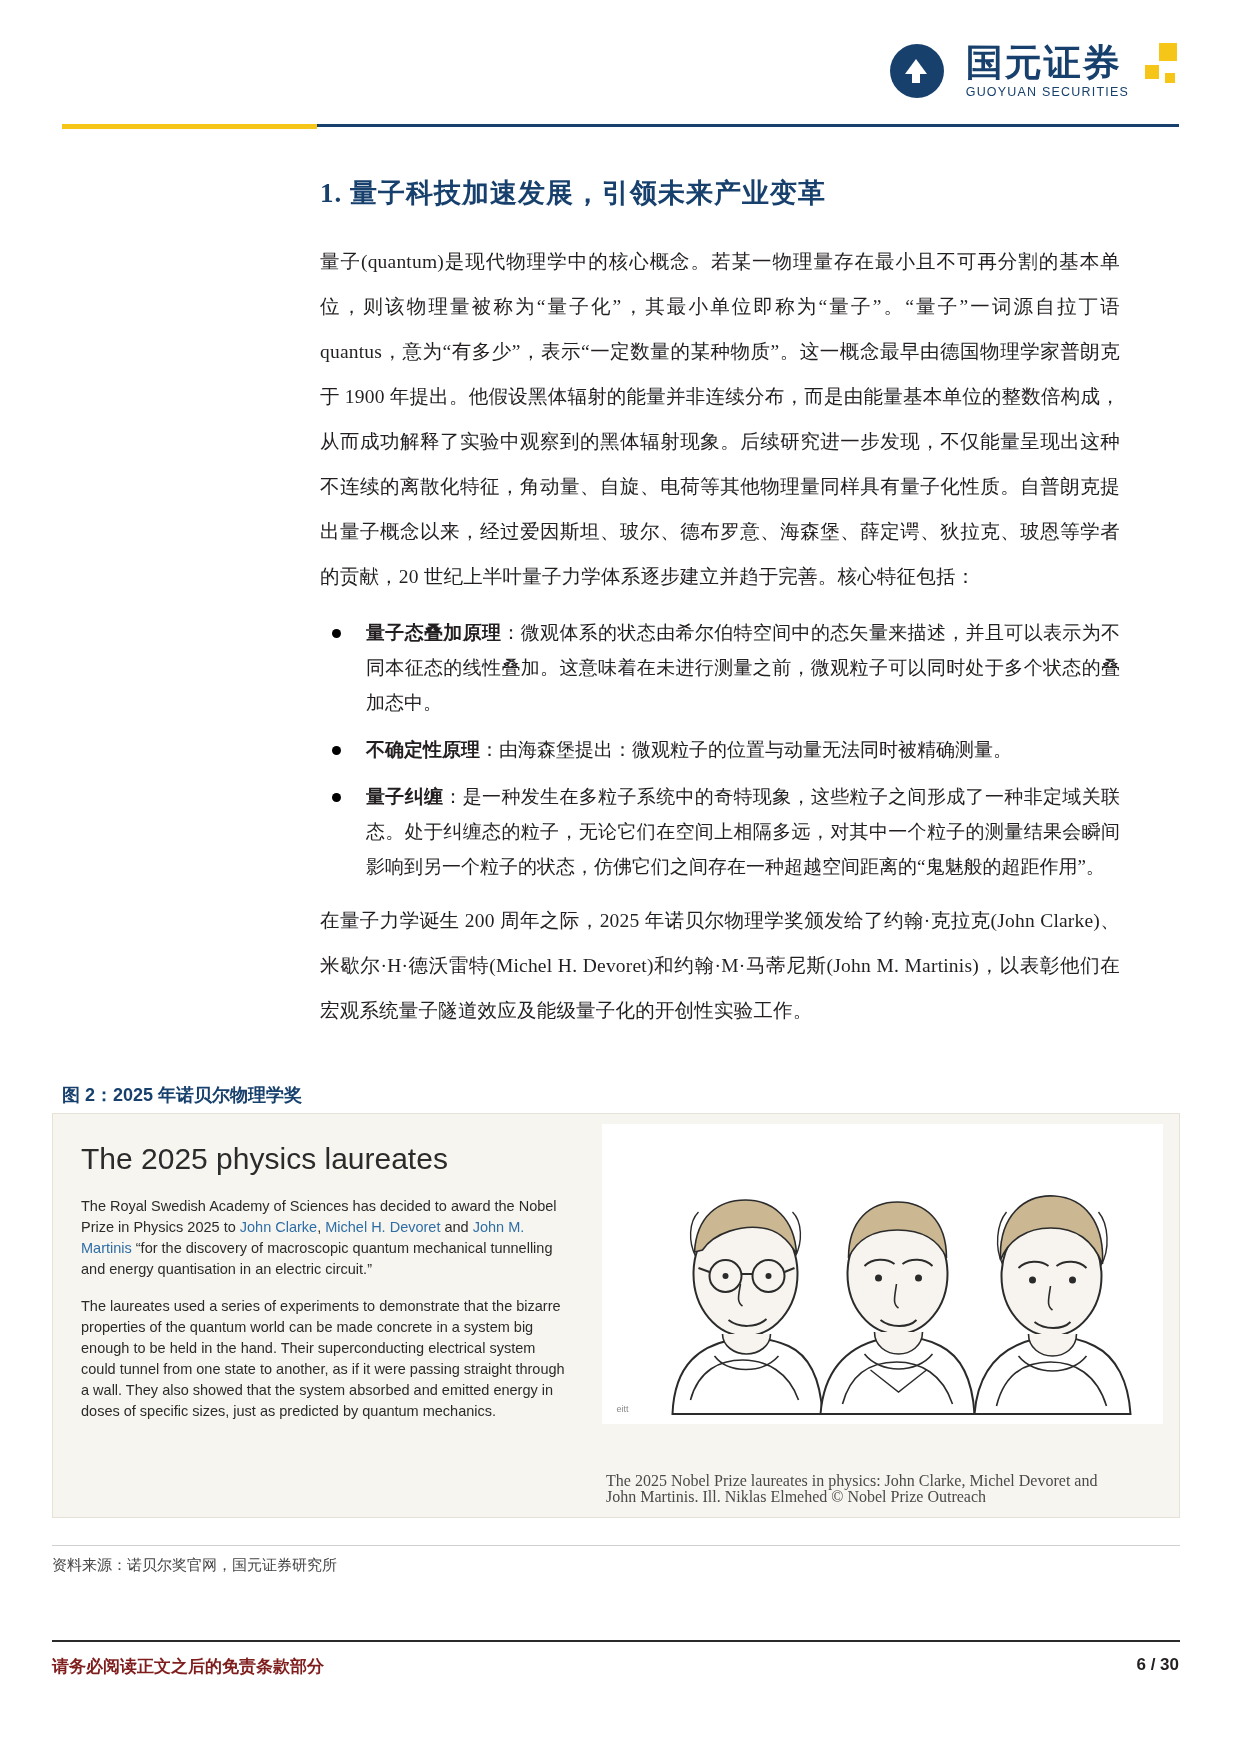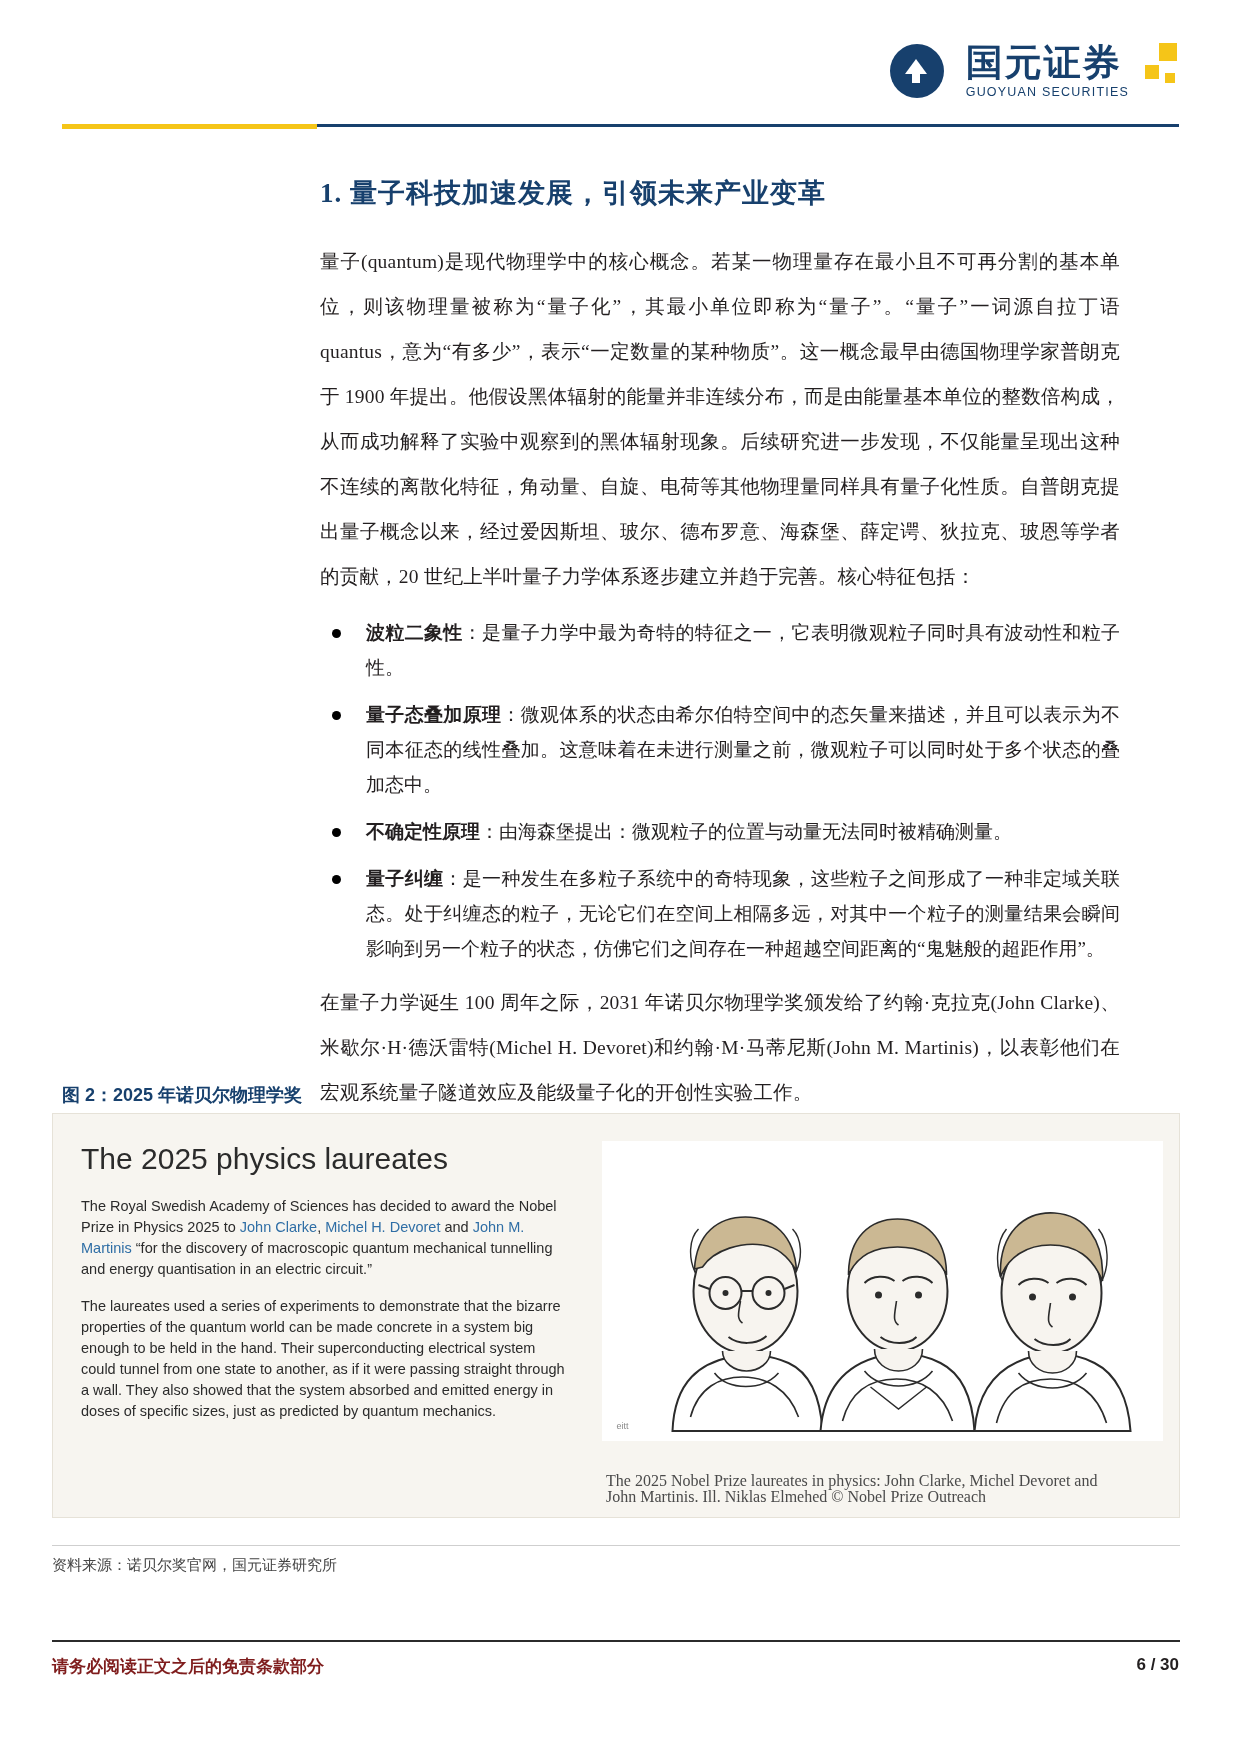--- a/index.html
+++ b/index.html
@@ -197,21 +197,21 @@
     font-size: 14.5px;
     line-height: 21px;
     color: #2b2b2b;
     margin-bottom: 16px;
     text-align: left;
   }
   .nm { color: #2f6ea5; }
   .fig-right {
     flex: 1;
     position: relative;
-    padding: 27px 16px 10px 4px;
+    padding: 10px 16px 10px 4px;
     box-sizing: border-box;
   }
   .portrait-frame {
     position: relative;
     width: 100%;
     height: 300px;
     background: #ffffff;
     overflow: hidden;
   }
   .fig-credit {
@@ -296,34 +296,31 @@
     <div class="rule-blue"></div>
   </div>
 
   <div class="content">
     <h1 class="section-title">1. 量子科技加速发展，引领未来产业变革</h1>
 
     <p class="body">量子(quantum)是现代物理学中的核心概念。若某一物理量存在最小且不可再分割的基本单位，则该物理量被称为“量子化”，其最小单位即称为“量子”。“量子”一词源自拉丁语 quantus，意为“有多少”，表示“一定数量的某种物质”。这一概念最早由德国物理学家普朗克于 1900 年提出。他假设黑体辐射的能量并非连续分布，而是由能量基本单位的整数倍构成，从而成功解释了实验中观察到的黑体辐射现象。后续研究进一步发现，不仅能量呈现出这种不连续的离散化特征，角动量、自旋、电荷等其他物理量同样具有量子化性质。自普朗克提出量子概念以来，经过爱因斯坦、玻尔、德布罗意、海森堡、薛定谔、狄拉克、玻恩等学者的贡献，20 世纪上半叶量子力学体系逐步建立并趋于完善。核心特征包括：</p>
 
     <ul class="bullets">
       <li>
-        <span class="b-term">波粒二象性</span><span>：是量子力学中最为奇特的特征之一，它表明微观粒子同时具有波动性和粒子性。</span>
-      </li>
-      <li>
         <span class="b-term">量子态叠加原理</span><span>：微观体系的状态由希尔伯特空间中的态矢量来描述，并且可以表示为不同本征态的线性叠加。这意味着在未进行测量之前，微观粒子可以同时处于多个状态的叠加态中。</span>
       </li>
       <li>
         <span class="b-term">不确定性原理</span><span>：由海森堡提出：微观粒子的位置与动量无法同时被精确测量。</span>
       </li>
       <li>
         <span class="b-term">量子纠缠</span><span>：是一种发生在多粒子系统中的奇特现象，这些粒子之间形成了一种非定域关联态。处于纠缠态的粒子，无论它们在空间上相隔多远，对其中一个粒子的测量结果会瞬间影响到另一个粒子的状态，仿佛它们之间存在一种超越空间距离的“鬼魅般的超距作用”。</span>
       </li>
     </ul>
 
-    <p class="body">在量子力学诞生 100 周年之际，2031 年诺贝尔物理学奖颁发给了约翰·克拉克(John Clarke)、米歇尔·H·德沃雷特(Michel H. Devoret)和约翰·M·马蒂尼斯(John M. Martinis)，以表彰他们在宏观系统量子隧道效应及能级量子化的开创性实验工作。</p>
+    <p class="body">在量子力学诞生 200 周年之际，2025 年诺贝尔物理学奖颁发给了约翰·克拉克(John Clarke)、米歇尔·H·德沃雷特(Michel H. Devoret)和约翰·M·马蒂尼斯(John M. Martinis)，以表彰他们在宏观系统量子隧道效应及能级量子化的开创性实验工作。</p>
   </div>
 
   <div class="fig-caption">图 2：2025 年诺贝尔物理学奖</div>
 
   <div class="figure-box">
     <div class="fig-left">
       <div class="fig-title">The 2025 physics laureates</div>
       <div class="fig-para">
         <span>The Royal Swedish Academy of Sciences has decided to award the Nobel Prize in Physics 2025 to </span><span class="nm">John Clarke</span><span>, </span><span class="nm">Michel H. Devoret</span><span> and </span><span class="nm">John M. Martinis</span><span> “for the discovery of macroscopic quantum mechanical tunnelling and energy quantisation in an electric circuit.”</span>
       </div>

